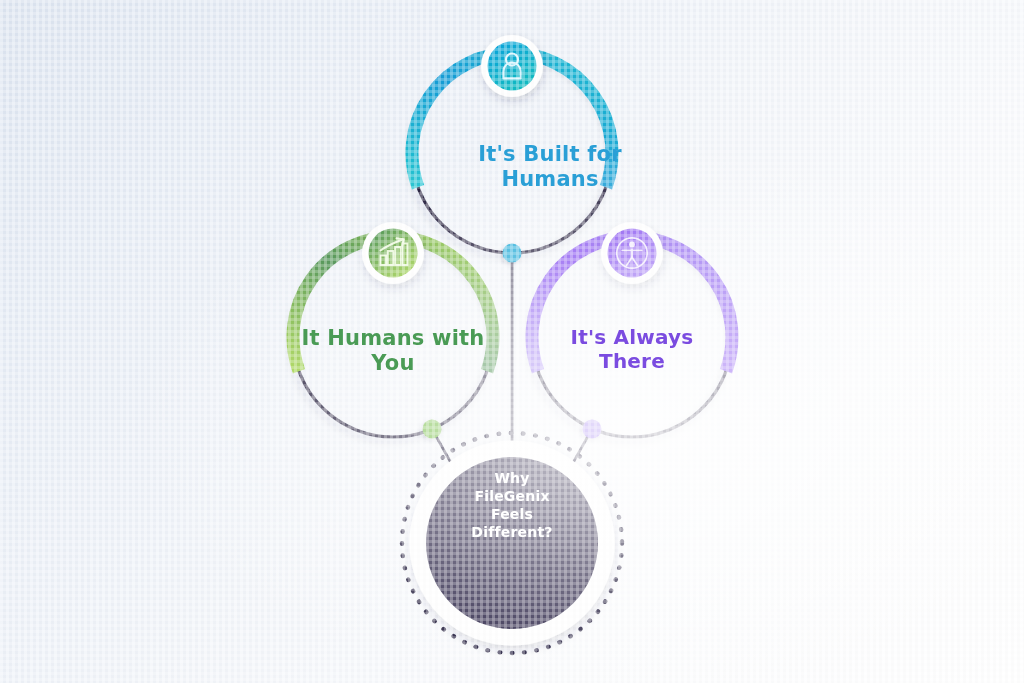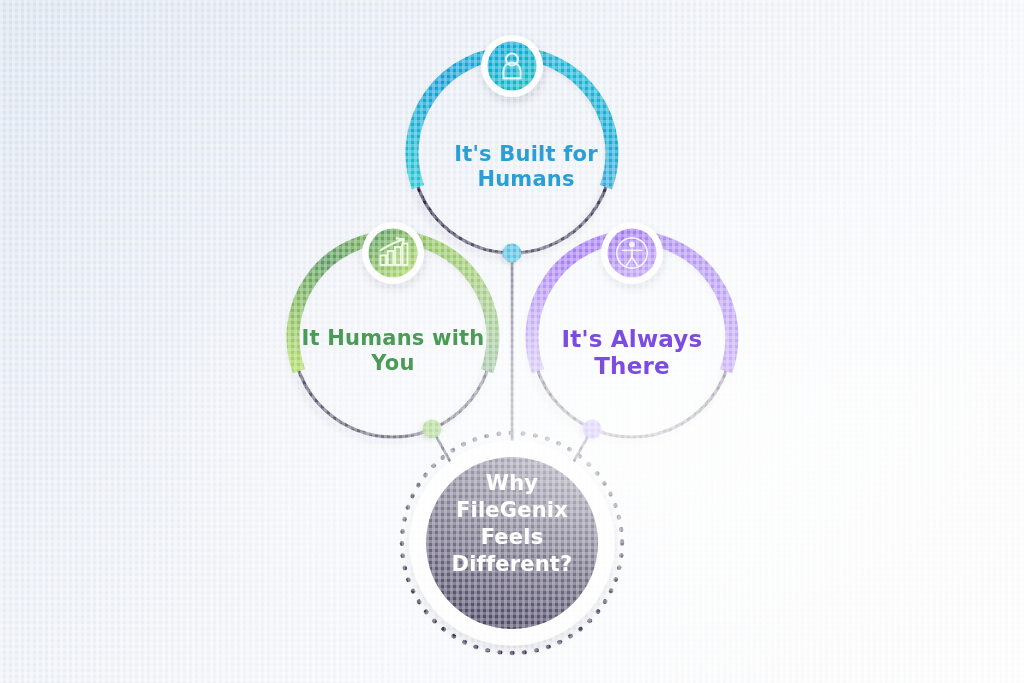--- a/index.html
+++ b/index.html
@@ -50,28 +50,28 @@
     text-align: center;
     font-family: "DejaVu Sans", sans-serif;
     font-weight: 600;
     letter-spacing: 0.2px;
     line-height: 1.18;
     pointer-events: none;
     white-space: pre-line;
   }
   .label-blue   { color: #2a9fd6; font-size: 21px; }
   .label-green  { color: #4a9b55; font-size: 21px; }
-  .label-purple { color: #7b4ce0; font-size: 23px; }
+  .label-purple { color: #7b4ce0; font-size: 20px; }
   .center-label {
     position: absolute;
     text-align: center;
     color: #ffffff;
     font-family: "DejaVu Sans", sans-serif;
     font-weight: 600;
-    font-size: 21px;
+    font-size: 14px;
     line-height: 1.28;
     letter-spacing: 0.2px;
     pointer-events: none;
     white-space: pre-line;
     text-shadow: 0 0 1px rgba(255,255,255,0.25);
   }
 </style>
 </head>
 <body>
 
@@ -199,21 +199,21 @@
         <path d="M 0 -3.6 L 0 4.2"></path>
         <path d="M 0 4.2 L -5.6 12.6"></path>
         <path d="M 0 4.2 L 5.6 12.6"></path>
       </g>
     </g>
   </svg>
 
   <div id="texture"></div>
   <div id="vignette"></div>
 
-  <div class="node-label label-blue" style="left:412px; top:142px; width:228px;">It's Built for
+  <div class="node-label label-blue" style="left:436px; top:142px; width:228px;">It's Built for
 Humans</div>
 
   <div class="node-label label-green" style="left:293px; top:326px; width:200px;">It Humans with
 You</div>
 
   <div class="node-label label-purple" style="left:532px; top:326px; width:200px;">It's Always
 There</div>
 
   <div class="center-label" style="left:422px; top:470px; width:180px;">Why
 FileGenix

